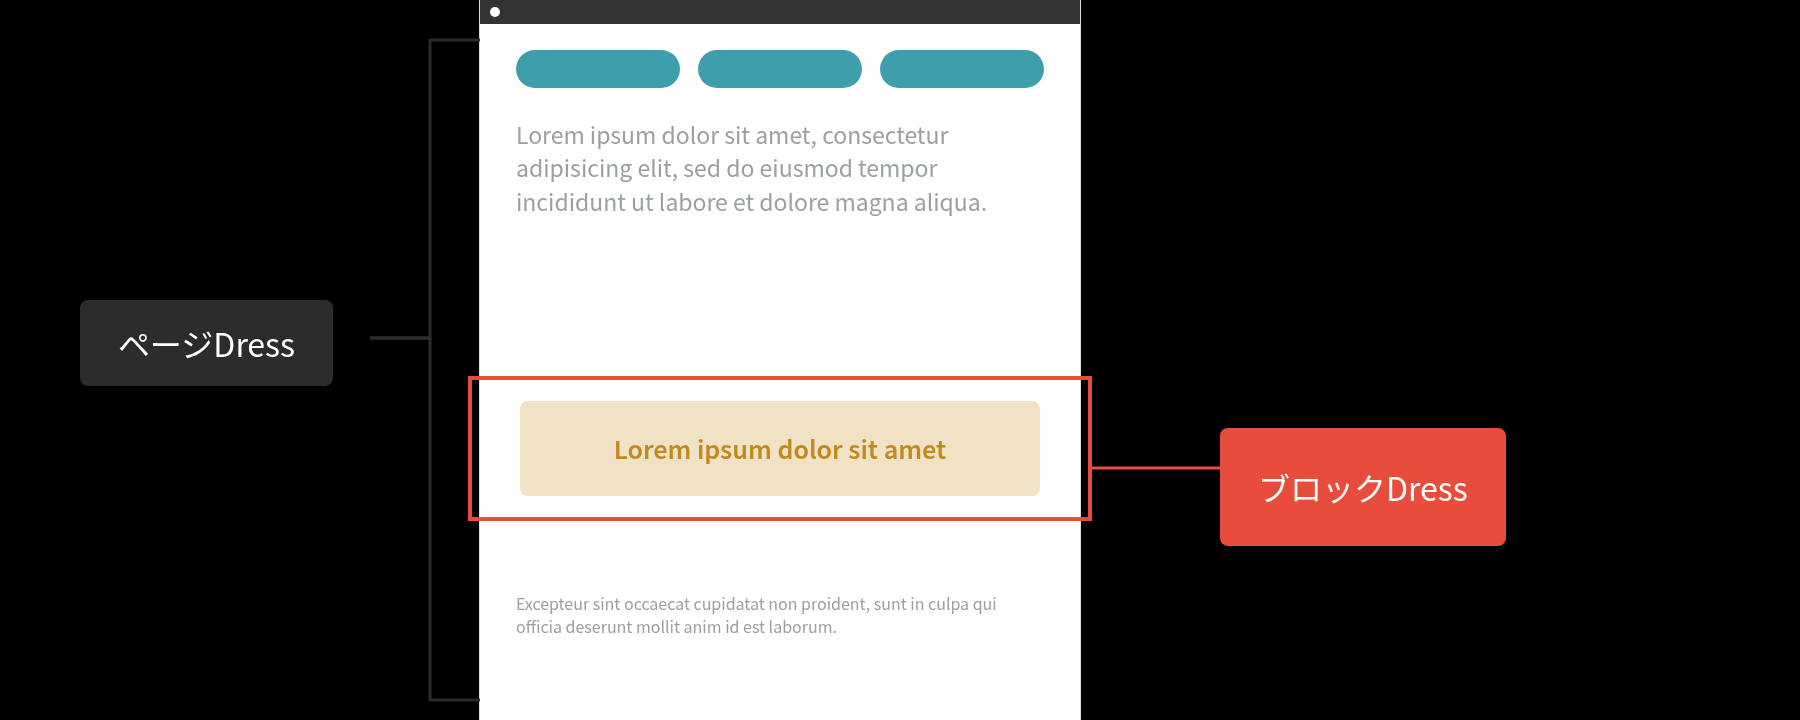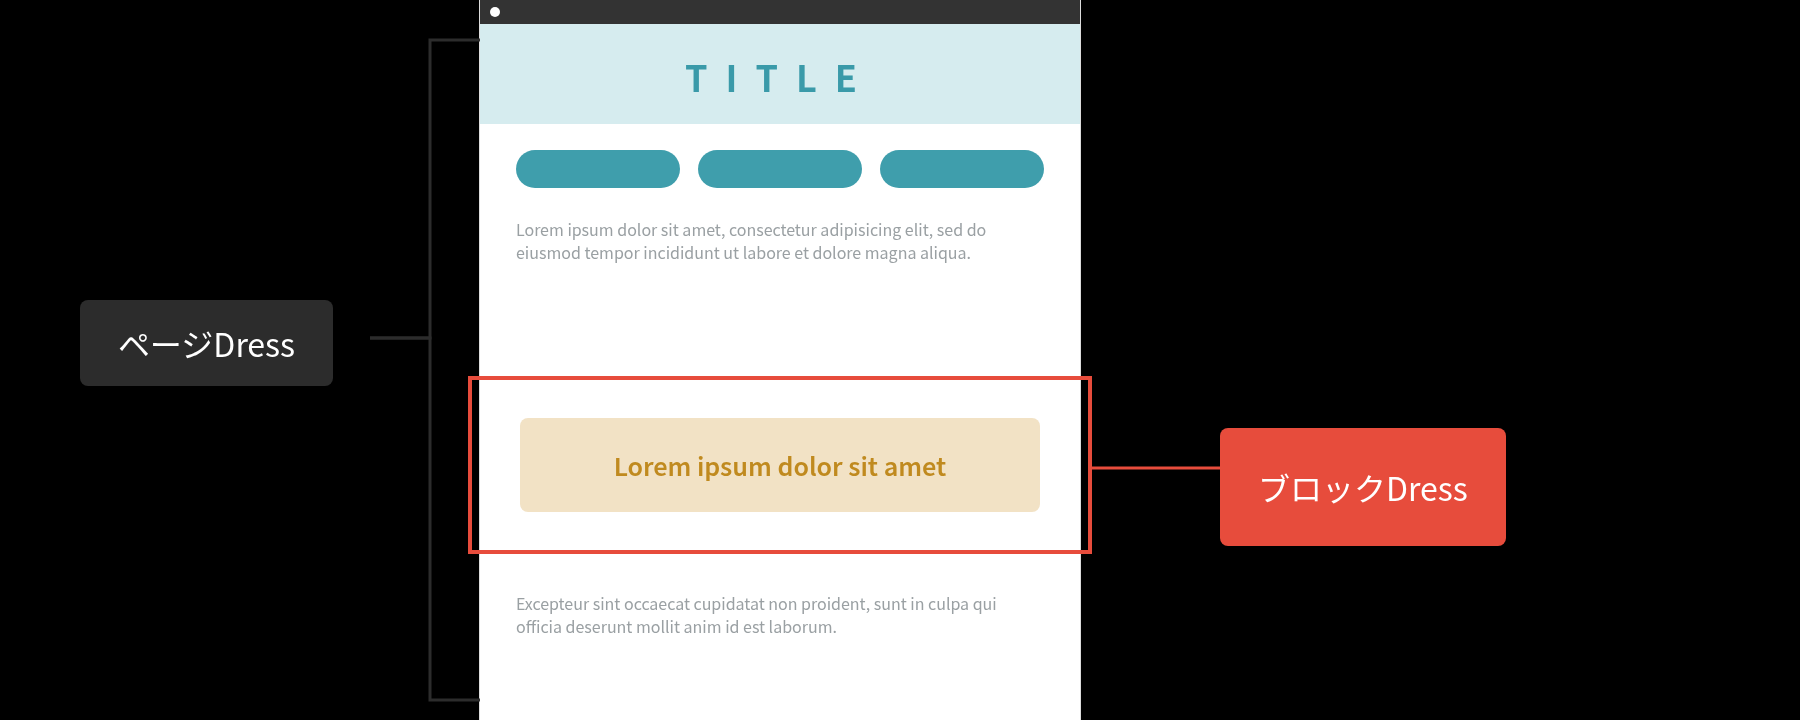--- a/index.html
+++ b/index.html
@@ -82,32 +82,32 @@
   }
   .pill {
     flex: 1;
     height: 38px;
     background: #3f9eac;
     border-radius: 999px;
   }
 
   .para {
     color: #9aa0a3;
-    font-size: 16px;
+    font-size: 23px;
     line-height: 1.45;
     margin-bottom: 14px;
   }
 
   
   .block-wrap {
     position: absolute;
     left: 468px;         
     top: 376px;
     width: 624px;        
-    height: 178px;
+    height: 145px;
     border: 4px solid #e74c3c;
     background: transparent;
     display: flex;
     align-items: center;
     justify-content: center;
     z-index: 30;
   }
 
   .block-inner {
     width: 520px;
@@ -161,23 +161,20 @@
   </div>
 
   <div class="label-right">
     <span>ブロックDress</span>
   </div>
 
   <div class="browser">
     <div class="browser-bar">
       <div class="browser-dot"></div>
     </div>
-    <div class="title-area">
-      <div class="t">TITLE</div>
-    </div>
     <div class="content">
       <div class="pills">
         <div class="pill"></div>
         <div class="pill"></div>
         <div class="pill"></div>
       </div>
       <div class="para">Lorem ipsum dolor sit amet, consectetur adipisicing elit, sed do eiusmod tempor incididunt ut labore et dolore magna aliqua.</div>
     </div>
   </div>
 

